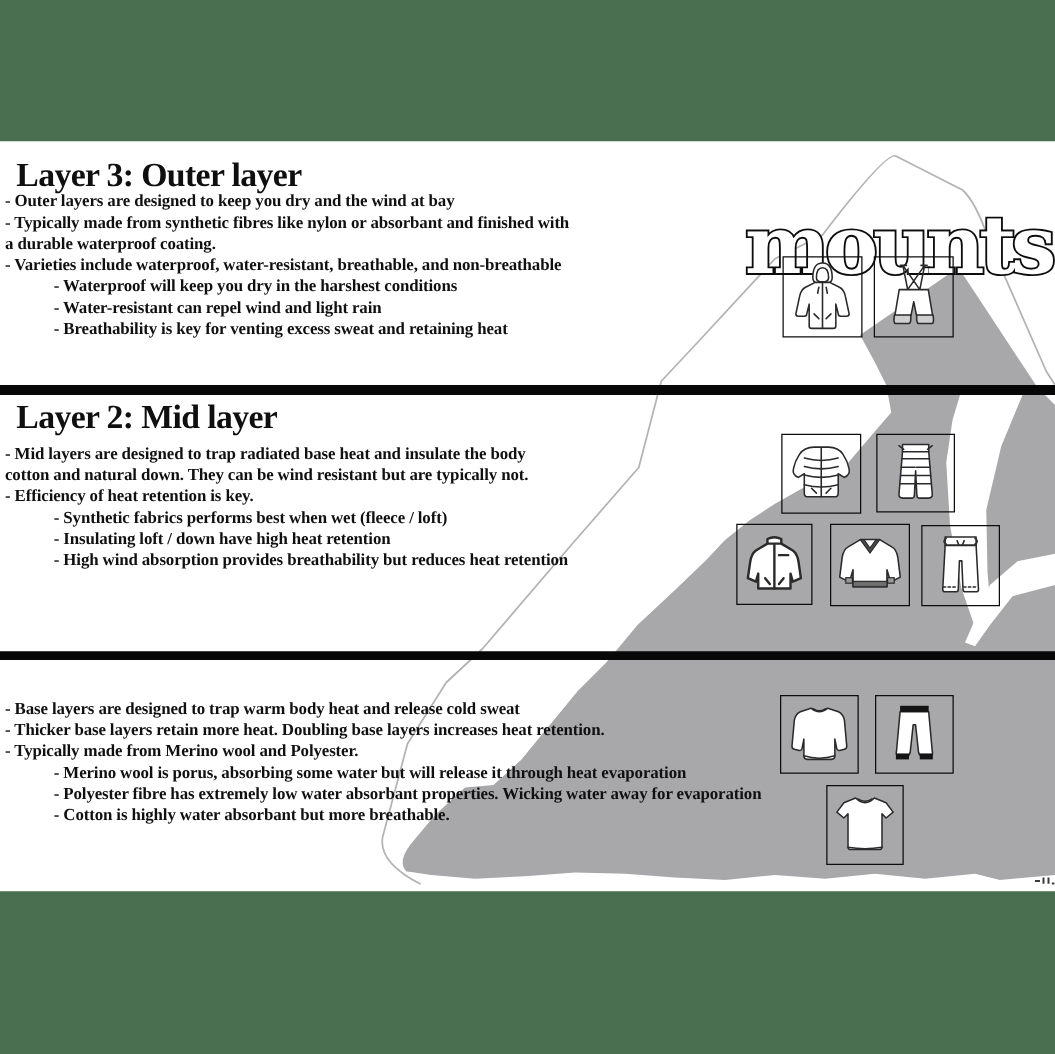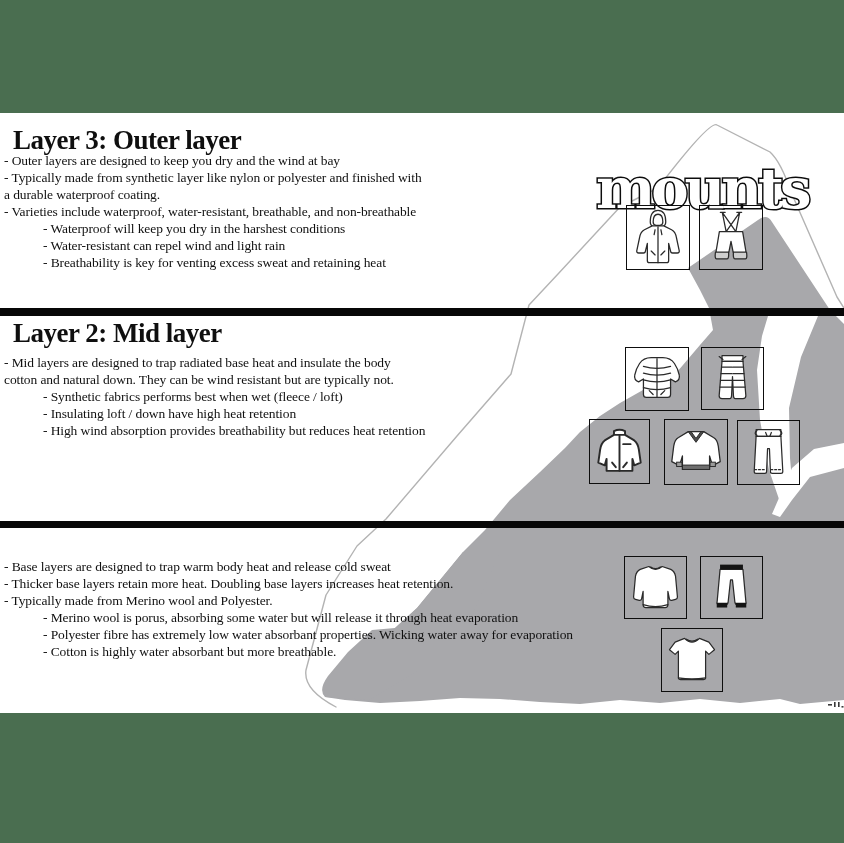--- a/index.html
+++ b/index.html
@@ -10,29 +10,29 @@
   #green-top{top:0;height:113px;}
   #green-bottom{top:713px;height:130px;}
   
   .divider-bar{position:absolute;left:0;width:844px;background:#070707;}
   #bar1{top:308px;height:8px;}
   #bar2{top:521px;height:7px;}
   
   #mountain-svg{position:absolute;left:0;top:0;width:844px;height:843px;}
   
   #brand-title{position:absolute;left:596px;top:122px;
-    font-family:"DejaVu Serif",serif;font-weight:bold;font-size:56px;line-height:1;
+    font-family:"DejaVu Serif",serif;font-weight:bold;font-size:64px;line-height:1;
     letter-spacing:-4px;color:#ffffff;-webkit-text-stroke:3px #0c0c0c;paint-order:stroke fill;
     white-space:nowrap;}
   .layer-heading{position:absolute;left:13px;margin:0;font-weight:bold;font-size:27px;
     letter-spacing:-0.5px;color:#0f0f0f;white-space:nowrap;line-height:1;text-align:center;}
   #heading-3{top:127px;} #heading-2{top:320px;} #heading-1{top:534px;}
   .bullets{position:absolute;left:4px;width:840px;}
   #bullets-3{top:152px;} #bullets-2{top:354px;} #bullets-1{top:558px;}
-  .bullet{font-weight:normal;font-size:13.5px;line-height:17px;color:#101010;
+  .bullet{font-weight:bold;font-size:13.5px;line-height:17px;color:#101010;
     white-space:nowrap;letter-spacing:-0.1px;}
   .bullet.ind1{padding-left:39px;}
   
   .icon-box{position:absolute;border:1.5px solid #0d0d0d;background:transparent;box-sizing:border-box;}
   .icon-box svg{display:block;width:100%;height:100%;}
   .garment{stroke:#2a2a2a;stroke-width:1.3;fill:none;stroke-linejoin:round;stroke-linecap:round;}
   .garment-fill{stroke:#2a2a2a;stroke-width:1.3;fill:#ffffff;stroke-linejoin:round;}
   .sketchy{stroke-width:2.1;}
 </style>
 </head>
@@ -58,32 +58,33 @@
       <rect x="838" y="702" width="1.6" height="5"></rect>
       <rect x="841.5" y="706" width="2" height="1.6"></rect>
     </g>
   </svg>
 
   <h1 id="brand-title">mounts</h1>
 
   <h2 class="layer-heading" id="heading-3">Layer 3: Outer layer</h2>
   <div class="bullets" id="bullets-3">
       <div class="bullet ind0">- Outer layers are designed to keep you dry and the wind at bay</div>
-      <div class="bullet ind0">- Typically made from synthetic layer like nylon or polyester and finished with</div>
+      <div class="bullet ind0">- Typically made from synthetic fibres like nylon or absorbant and finished with</div>
       <div class="bullet ind0">a durable waterproof coating.</div>
       <div class="bullet ind0">- Varieties include waterproof, water-resistant, breathable, and non-breathable</div>
       <div class="bullet ind1">- Waterproof will keep you dry in the harshest conditions</div>
       <div class="bullet ind1">- Water-resistant can repel wind and light rain</div>
       <div class="bullet ind1">- Breathability is key for venting excess sweat and retaining heat</div>
     </div>
 
   <h2 class="layer-heading" id="heading-2">Layer 2: Mid layer</h2>
   <div class="bullets" id="bullets-2">
       <div class="bullet ind0">- Mid layers are designed to trap radiated base heat and insulate the body</div>
       <div class="bullet ind0">cotton and natural down. They can be wind resistant but are typically not.</div>
+      <div class="bullet ind0">- Efficiency of heat retention is key.</div>
       <div class="bullet ind1">- Synthetic fabrics performs best when wet (fleece / loft)</div>
       <div class="bullet ind1">- Insulating loft / down have high heat retention</div>
       <div class="bullet ind1">- High wind absorption provides breathability but reduces heat retention</div>
     </div>
 
   <div class="bullets" id="bullets-1">
       <div class="bullet ind0">- Base layers are designed to trap warm body heat and release cold sweat</div>
       <div class="bullet ind0">- Thicker base layers retain more heat. Doubling base layers increases heat retention.</div>
       <div class="bullet ind0">- Typically made from Merino wool and Polyester.</div>
       <div class="bullet ind1">- Merino wool is porus, absorbing some water but will release it through heat evaporation</div>

